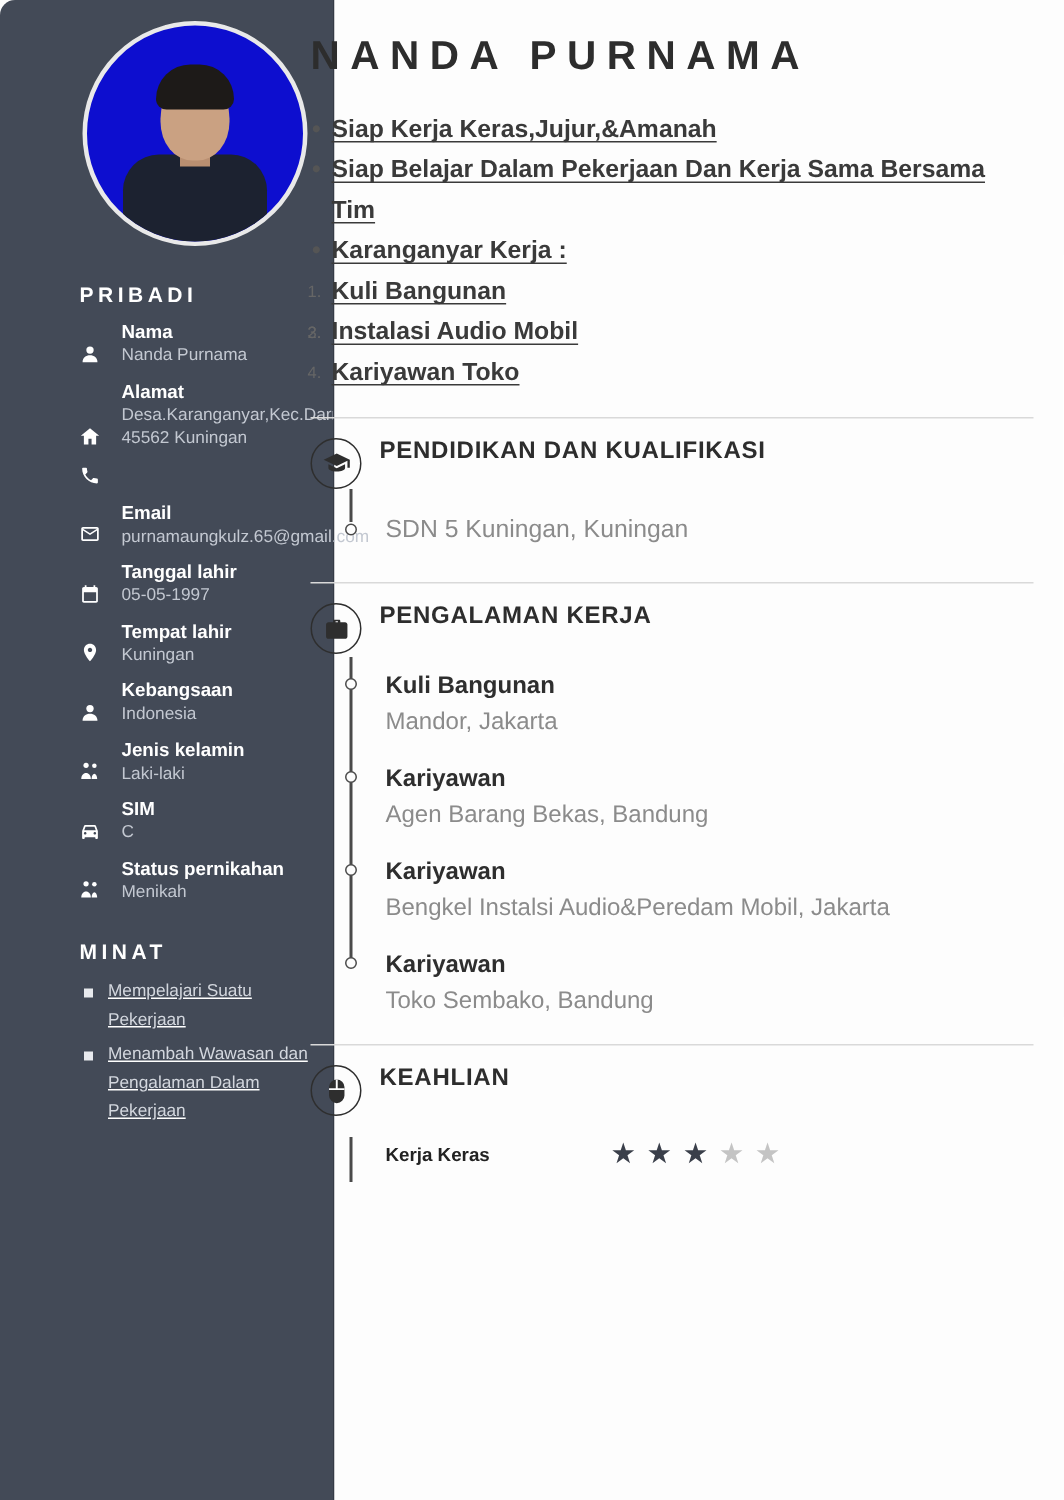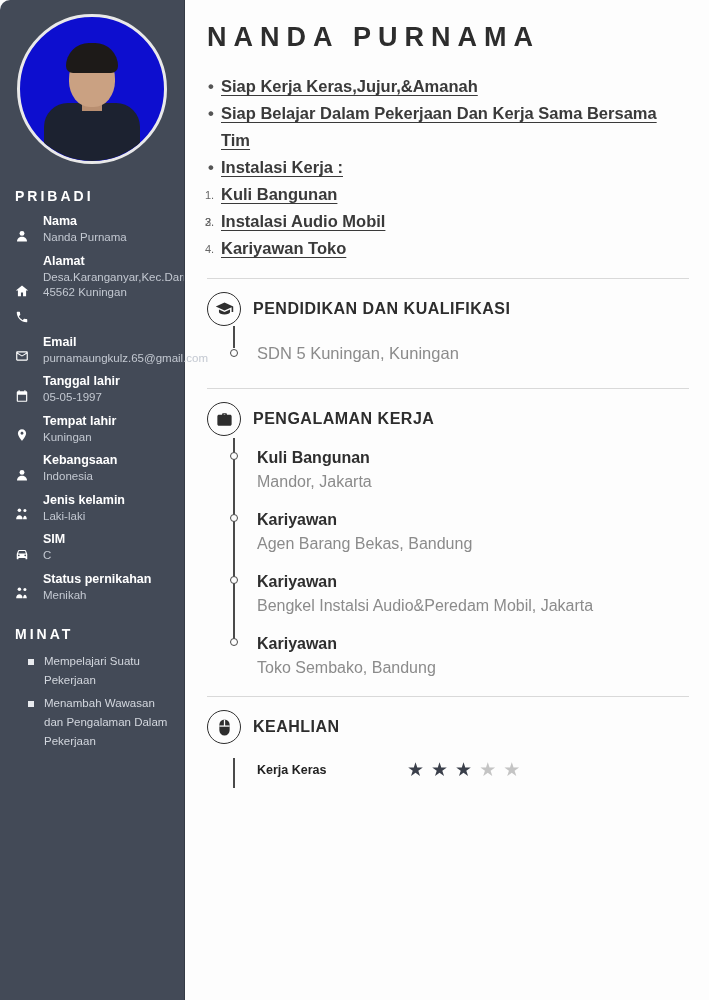--- a/index.html
+++ b/index.html
@@ -6,26 +6,27 @@
   .page{
     position:relative;
     width:709px;height:1000px;
     background:#fdfdfd;
     font-family:"Liberation Sans","DejaVu Sans",sans-serif;
     overflow:hidden;
     color:#2d2d2d;
   }
   
   .sidebar{
-    position:absolute;left:0;top:0;bottom:0;width:185px;
+    position:absolute;left:0;top:0;bottom:0;width:223px;
     background:var(--sidebar,#434a57);
     border-radius:10px 0 0 0;
     color:#fff;
     border-right:1px solid #353b46;
     box-sizing:border-box;
+    padding-left:38px;
   }
   .photo-wrap{display:flex;justify-content:center;padding-top:14px;}
   .photo-ring{
     width:144px;height:144px;border-radius:50%;
     border:3px solid #e9e9e9;
     background:var(--photoBg,#0d0ecf);
     overflow:hidden;position:relative;
   }
   .p-head{position:absolute;left:50%;top:34px;transform:translateX(-50%);
     width:46px;height:56px;border-radius:50% 50% 46% 46%;background:#caa182;}
@@ -39,39 +40,39 @@
     margin:24px 0 10px 15px;font-size:14px;font-weight:bold;
     letter-spacing:3px;color:#ffffff;
   }
   .s-item{display:flex;align-items:flex-end;margin:0 0 9px 15px;}
   .s-icon{flex:0 0 16px;width:16px;height:16px;margin-top:1px;color:#ffffff;}
   .s-icon svg{width:14px;height:14px;fill:currentColor;display:block;}
   .s-texts{margin-left:12px;min-width:0;flex:1;}
   .s-label{font-size:12.5px;font-weight:bold;color:#ffffff;line-height:15px;}
   .s-value{font-size:11.5px;color:#c3c8d1;line-height:14.5px;margin-top:1px;}
   .s-value.clip{white-space:nowrap;overflow:hidden;}
-  .minat-list{list-style:none;margin:2px 0 0 13px;padding:0 10px 0 15px;}
+  .minat-list{list-style:none;margin:2px 0 0 3px;padding:0 10px 0 15px;text-decoration:underline;}
   .minat-list li{display:flex;font-size:11.5px;color:#d3d7de;line-height:19px;margin-bottom:4px;}
   .sq-bullet{flex:0 0 6px;width:6px;height:6px;background:#e8eaee;margin:7px 10px 0 0;}
   
   .main{position:absolute;left:187px;top:0;right:0;bottom:0;padding:14px 20px 0 20px;box-sizing:border-box;}
   .name{margin:8px 0 20px 0;font-size:27px;font-weight:bold;letter-spacing:7px;color:#2d2d2d;}
   .intro{list-style:none;margin:0;padding:0;}
   .intro li{position:relative;padding-left:14px;font-size:16.5px;font-weight:bold;
     color:#3a3a3a;line-height:27px;}
   .intro li .bdot{position:absolute;left:1px;top:0;color:#555;font-weight:bold;}
   .intro li span.t{text-decoration:underline;text-underline-offset:3px;}
   .jobs{list-style:none;margin:0;padding:0;}
   .jobs li{position:relative;padding-left:14px;font-size:16.5px;font-weight:bold;
     color:#3a3a3a;line-height:27px;}
   .jobs li .num{position:absolute;left:-2px;top:1px;font-size:11px;font-weight:normal;color:#666;}
   .jobs li span.t{text-decoration:underline;text-underline-offset:3px;}
   hr.sep{border:none;border-top:1.5px solid #d9d9d9;margin:16px 0 0 0;}
   .section{margin-top:13px;}
-  .sec-header{display:flex;align-items:center;}
+  .sec-header{display:flex;}
   .sec-icon{flex:0 0 34px;width:34px;height:34px;border-radius:50%;
     border:1.7px solid #2e2e2e;box-sizing:border-box;
     display:flex;align-items:center;justify-content:center;color:#2e2e2e;}
   .sec-icon svg{width:19px;height:19px;fill:currentColor;display:block;}
   .sec-title{margin:0 0 0 12px;font-size:16px;font-weight:bold;letter-spacing:.5px;color:#2d2d2d;}
   
   .edu-wrap{position:relative;margin:2px 0 6px 26px;padding-left:24px;height:44px;}
   .edu-wrap .vline{position:absolute;left:0;top:-2px;width:1.5px;height:22px;background:#4a4a4a;}
   .edu-wrap .tdot{position:absolute;left:-3.5px;top:21px;width:6px;height:6px;
     border:1.5px solid #4a4a4a;border-radius:50%;background:#fdfdfd;}
@@ -247,21 +248,21 @@
         </li>
     </ul>
   </aside>
 
   <main class="main">
     <h1 class="name">NANDA PURNAMA</h1>
 
     <ul class="intro">
       <li><span class="bdot">•</span><span class="t">Siap Kerja Keras,Jujur,&amp;Amanah</span></li>
       <li><span class="bdot">•</span><span class="t">Siap Belajar Dalam Pekerjaan Dan Kerja Sama Bersama Tim</span></li>
-      <li><span class="bdot">•</span><span class="t">Instalasi Kerja :</span></li>
+      <li><span class="bdot">•</span><span class="t">Karanganyar Kerja :</span></li>
     </ul>
 
     <ol class="jobs">
       <li><span class="num">1.</span><span class="t">Kuli Bangunan</span></li>
       <li><span class="num">2.</span></li>
       <li><span class="num">3.</span><span class="t">Instalasi Audio Mobil</span></li>
       <li><span class="num">4.</span><span class="t">Kariyawan Toko</span></li>
     </ol>
 
     <hr class="sep">

